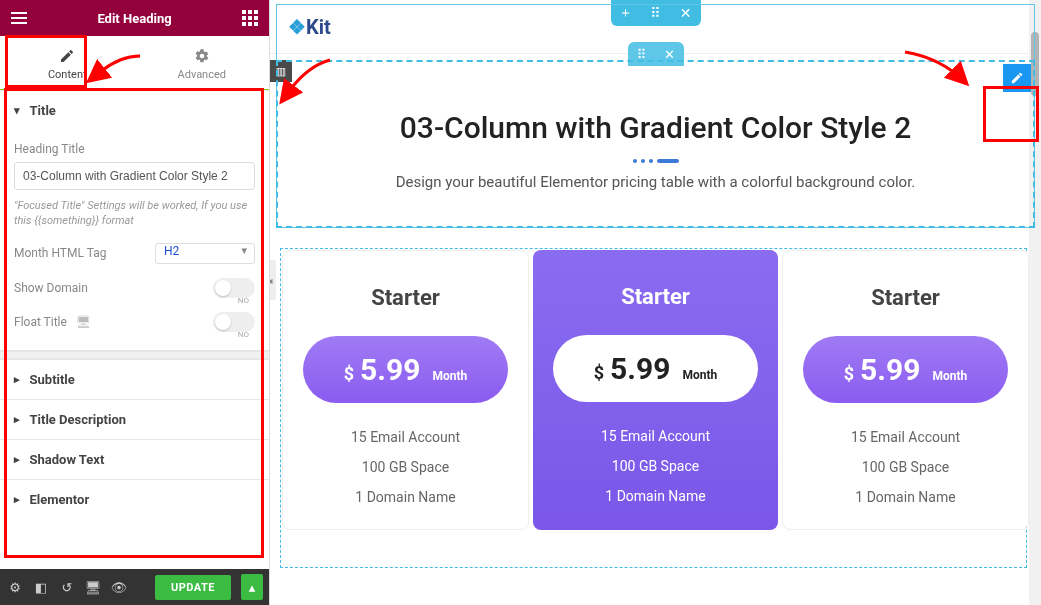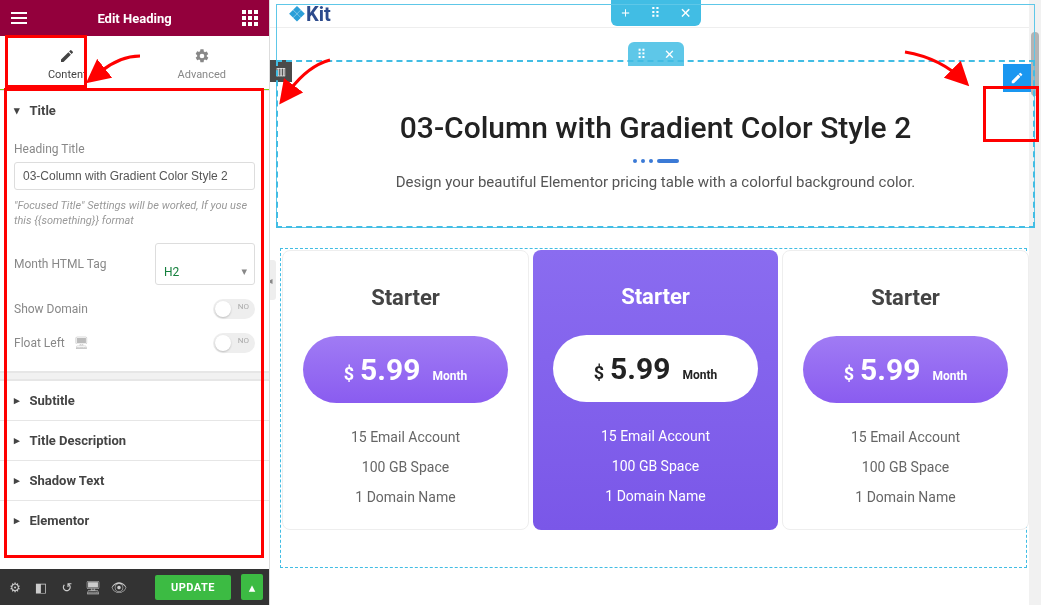--- a/index.html
+++ b/index.html
@@ -94,28 +94,28 @@
 .acc-body input[type=text] {
   width:100%; padding:6px 8px; border:1px solid #ddd; border-radius:3px;
   font-size:12px; color:#555;
 }
 .hint { font-size:11px; font-style:italic; color:#999; margin-top:8px; line-height:1.4; }
 
 .form-row { display:flex; align-items:center; justify-content:space-between; margin-top:14px; }
 .form-row .row-label { font-size:12px; color:#888; }
 .select-wrap { position:relative; }
 .select-wrap select, .select-faux {
-  border:1px solid #ddd; padding:21px 24px 5px 8px; font-size:12px; border-radius:3px;
-  background:#fff; color:#15803d; min-width:100px; cursor:pointer;
+  border:1px solid #ddd; padding:0 24px 5px 8px; font-size:12px; border-radius:3px;
+  background:#fff; color:#1d4ed8; min-width:100px; cursor:pointer;
 }
 .select-faux::after { content:"▾"; position:absolute; right:8px; font-size:11px; color:#888; }
 
 .toggle { width:42px; height:20px; border-radius:10px; background:#eee; position:relative; cursor:pointer; }
 .toggle .knob { width:16px; height:16px; background:#fff; border-radius:50%; position:absolute; top:2px; left:2px; box-shadow:0 1px 2px rgba(0,0,0,.2); }
-.toggle .toglabel { position:absolute; right:6px; top:3px; font-size:8px; color:#aaa; }
+.toggle .toglabel { position:absolute; right:6px; top:18px; font-size:8px; color:#aaa; }
 .resp-icon { font-size:12px; color:#bbb; margin-left:6px; }
 
 .acc-closed {
   border-top:1px solid #e6e6e6;
 }
 .acc-gap { height:8px; background:#f1f1f1; border-top:1px solid #e6e6e6; border-bottom:1px solid #e6e6e6; }
 
 .panel-footer {
   height:36px;
   background:#333;
@@ -144,21 +144,21 @@
 }
 
 
 .canvas {
   flex:1;
   position:relative;
   background:#fff;
   overflow:hidden;
 }
 .logo-bar {
-  height:28px;
+  height:54px;
   background:#fff;
   border-bottom:1px solid #eee;
   display:flex;
   align-items:center;
   padding-left:18px;
   position:relative;
 }
 .logo { color:#2d4b8c; font-weight:bold; font-size:20px; }
 .logo-accent { color:#2b9fd8; }
 .section-tab {
@@ -350,21 +350,21 @@
         <div class="form-row">
           <span class="row-label">Show Domain</span>
           <div class="toggle">
             <span class="toglabel">NO</span>
             <div class="knob"></div>
           </div>
         </div>
 
         <div class="form-row">
           <span class="row-label">
-            <span>Float Left</span>
+            <span>Float Title</span>
             <span class="resp-icon">🖥</span>
           </span>
           <div class="toggle">
             <span class="toglabel">NO</span>
             <div class="knob"></div>
           </div>
         </div>
       </div>
     </div>
 

